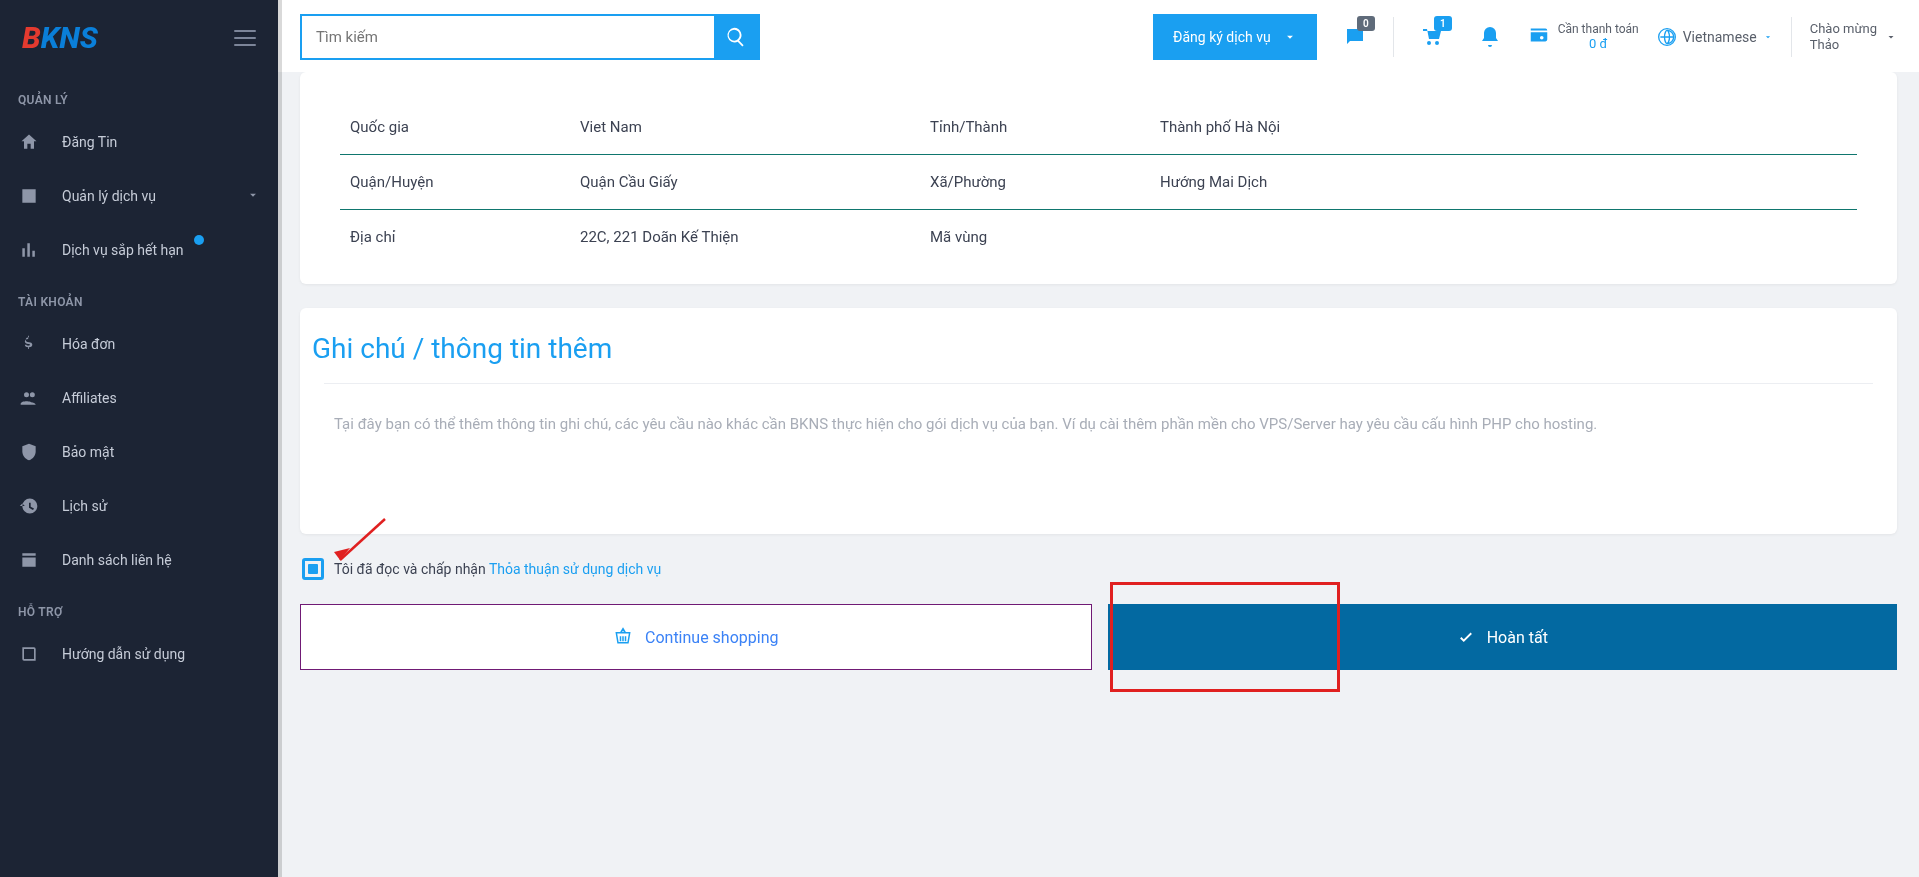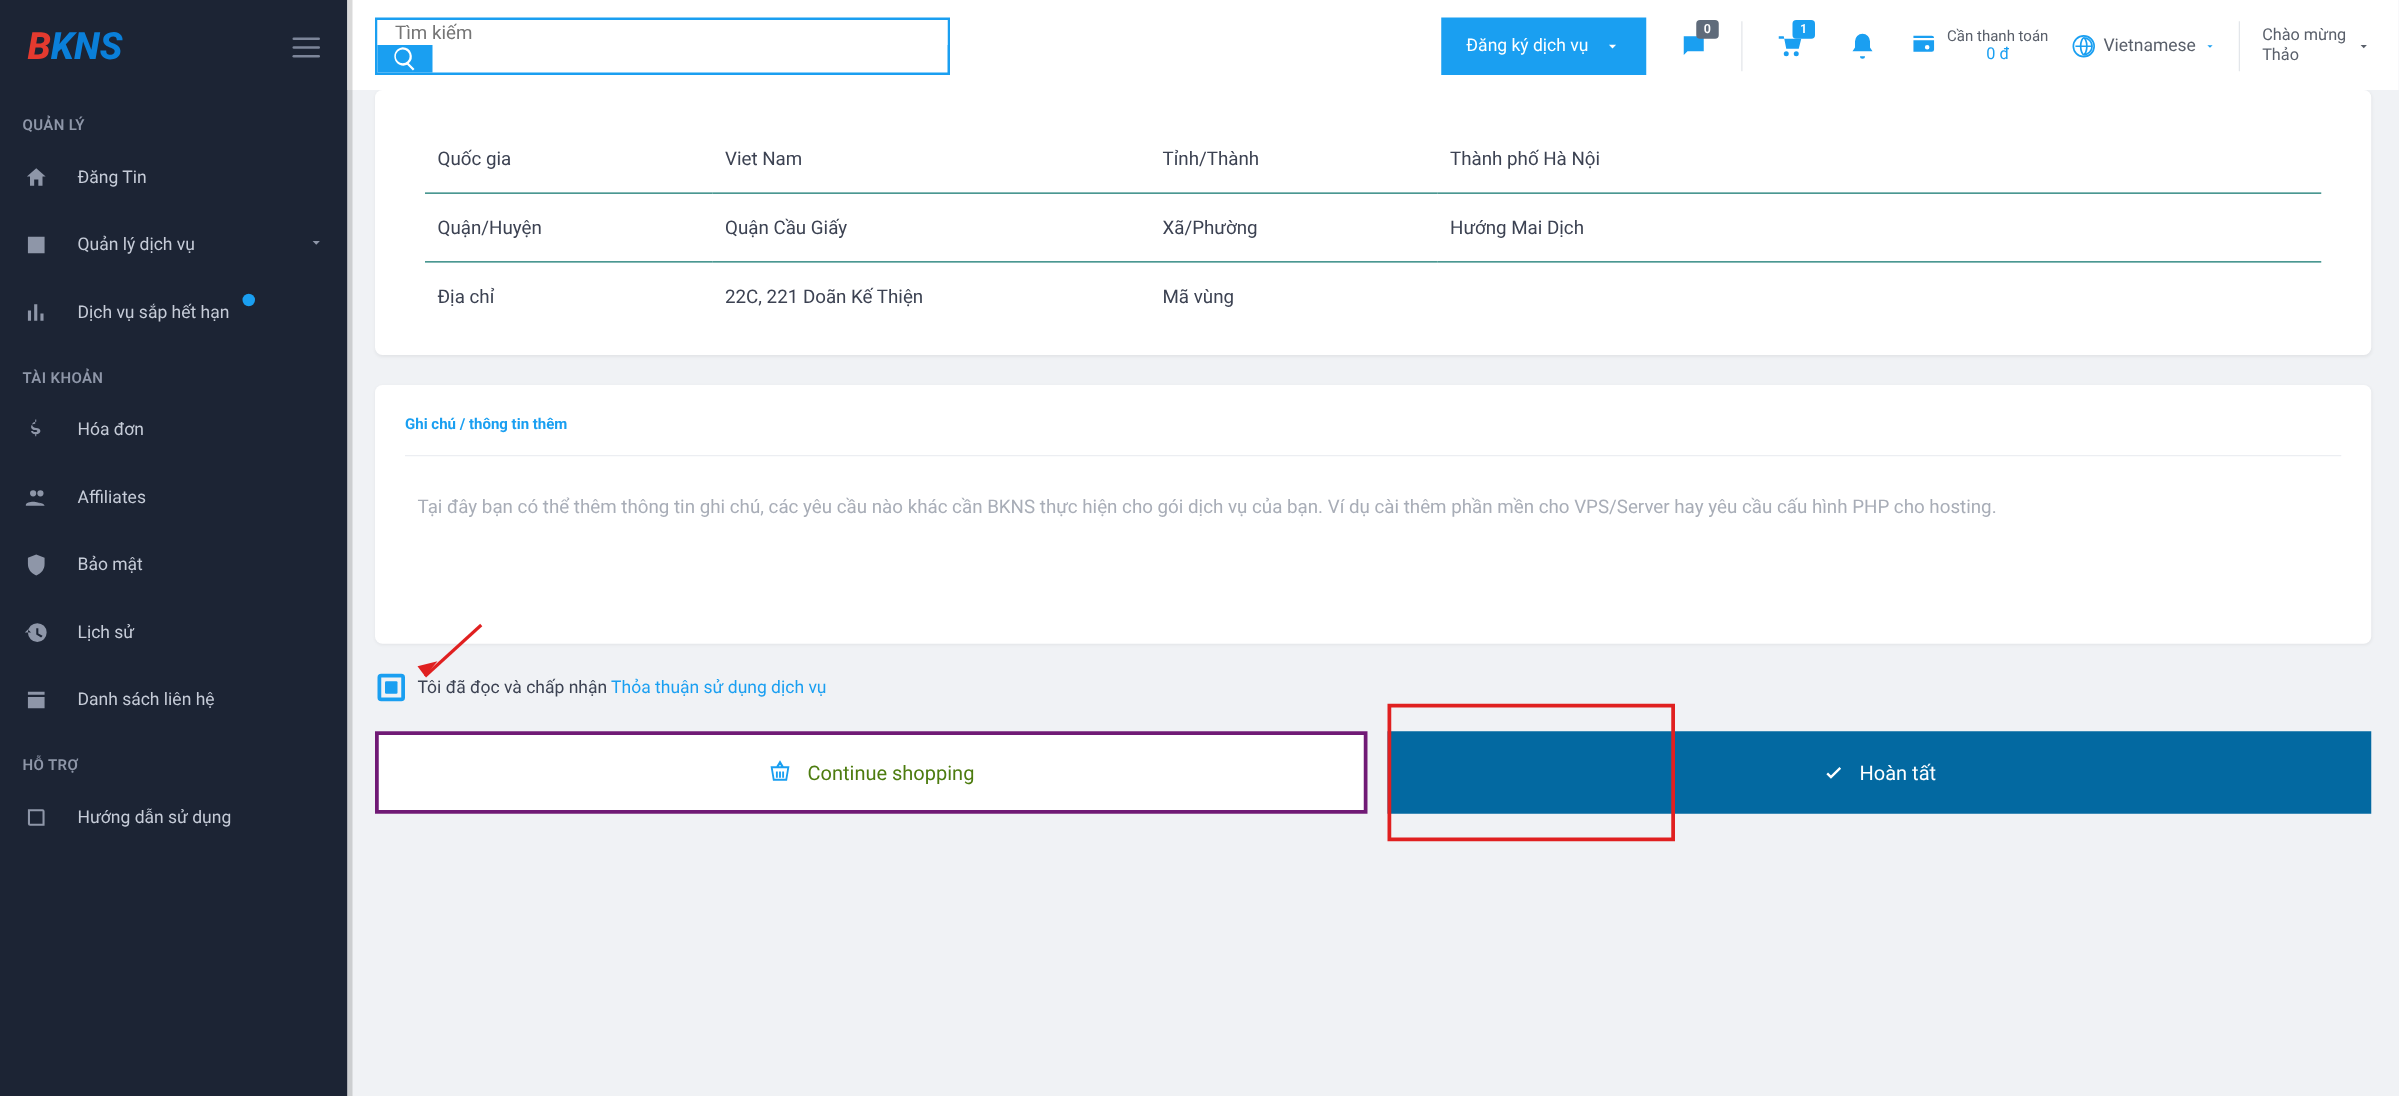--- a/index.html
+++ b/index.html
@@ -22,21 +22,21 @@
 .nav-icon svg { width: 20px; height: 20px; fill: #8e96a8; }
 .nav-item .chev { margin-left: auto; }
 .nav-item .dot { width: 10px; height: 10px; background: #1a9ff1; border-radius: 50%; margin-left: 10px; position: relative; top:-10px }
 
 
 .main { flex: 1; display: flex; flex-direction: column; background: #f0f2f5; position: relative; }
 .sidebar-shadow { position: absolute; left: 0; top: 0; bottom: 0; width: 4px; background: rgba(0,0,0,.15); }
 
 
 .topbar { display: flex; align-items: center; padding: 14px 22px 12px; background: #fff; gap: 18px; }
-.search-wrap { display: flex; border: 2px solid #1a9ff1; height: 46px; width: 460px; flex-direction: column; }
+.search-wrap { display: flex; border: 2px solid #1a9ff1; height: 46px; width: 460px; }
 .search-input { border: none; outline: none; padding: 0 14px; flex: 1; font-size: 15px; color: #6b7280; }
 .search-btn { width: 44px; background: #1a9ff1; display: flex; align-items: center; justify-content: center; }
 .search-btn svg { fill: #fff; width: 22px; height: 22px; }
 .spacer { flex: 1; }
 .reg-btn { background: #1a9ff1; color: #fff; height: 46px; padding: 0 20px; display: flex; align-items: center; gap: 12px; font-size: 14px; cursor: pointer; }
 .reg-btn svg { fill: #fff; width: 14px; height: 14px; }
 .icon-btn { position: relative; display: flex; align-items: center; justify-content: center; width: 40px; height: 46px; cursor: pointer; }
 .icon-btn svg { width: 24px; height: 24px; fill: #1a9ff1; }
 .badge { position: absolute; top: 2px; right: 0; background: #5f6b7a; color: #fff; font-size: 10px; font-weight: 600; padding: 2px 6px; border-radius: 3px; }
 .badge.blue { background: #1a9ff1; }
@@ -53,33 +53,33 @@
 
 .content { padding: 0 22px 30px; overflow-y: auto; flex: 1; }
 .card { background: #fff; border-radius: 6px; box-shadow: 0 1px 3px rgba(0,0,0,.06); padding: 0; margin-bottom: 24px; }
 .info-table { width: 100%; border-collapse: collapse; }
 .info-table td { padding: 18px 10px; font-size: 15px; color: #3c4252; border-top: 1px solid #0f766e; }
 .info-table tr:first-child td { border-top: none; }
 .info-table td.label { color: #3c4252; width: 230px; }
 .info-table td.val { color: #3c4252; }
 .card-pad { padding: 28px 40px 20px; }
 
-.notes-card .title { font-size: 12px; color: #1a9ff1; padding: 24px 24px 18px; font-weight: bold; }
+.notes-card .title { font-size: 28px; color: #1a9ff1; padding: 24px 12px 18px; }
 .notes-card .divider { height: 1px; background: #eceef2; margin: 0 24px; }
 .notes-area { padding: 28px 34px 60px; font-size: 15px; color: #a8adb7; line-height: 1.6; min-height: 150px; }
 
 .tos-row { display: flex; align-items: center; gap: 10px; margin: 4px 0 24px 2px; position: relative; }
 .tos-row .cbwrap { width: 22px; height: 22px; border: 3px solid #1a9ff1; border-radius: 3px; display: flex; align-items: center; justify-content: center; }
 .tos-row .cbwrap .inner { width: 10px; height: 10px; background: #1a9ff1; border-radius: 1px; }
 .tos-row .txt { font-size: 14px; color: #3c4252; }
 .tos-row .txt a { color: #1a9ff1; text-decoration: none; }
 
 .btn-row { display: flex; gap: 16px; }
 .btn { flex: 1; height: 66px; display: flex; align-items: center; justify-content: center; gap: 12px; font-size: 16px; cursor: pointer; }
-.btn-outline { border: 3px solid #701a75; color: #4d7c0f; background: #fff; }
+.btn-outline { border: 1px solid #701a75; color: #3b82f6; background: #fff; }
 .btn-outline svg { width: 20px; height: 20px; fill: #1a9ff1; }
 .btn-primary { background: #0369a1; color: #fff; }
 .btn-primary svg { width: 18px; height: 18px; stroke: #fff; fill: none; stroke-width: 2.5; }
 
 
 .arrow-anno { position: absolute; pointer-events: none; }
 .redbox-anno { position: absolute; border: 3px solid #e02020; pointer-events: none; }
 </style>
 </head>
 <body>

